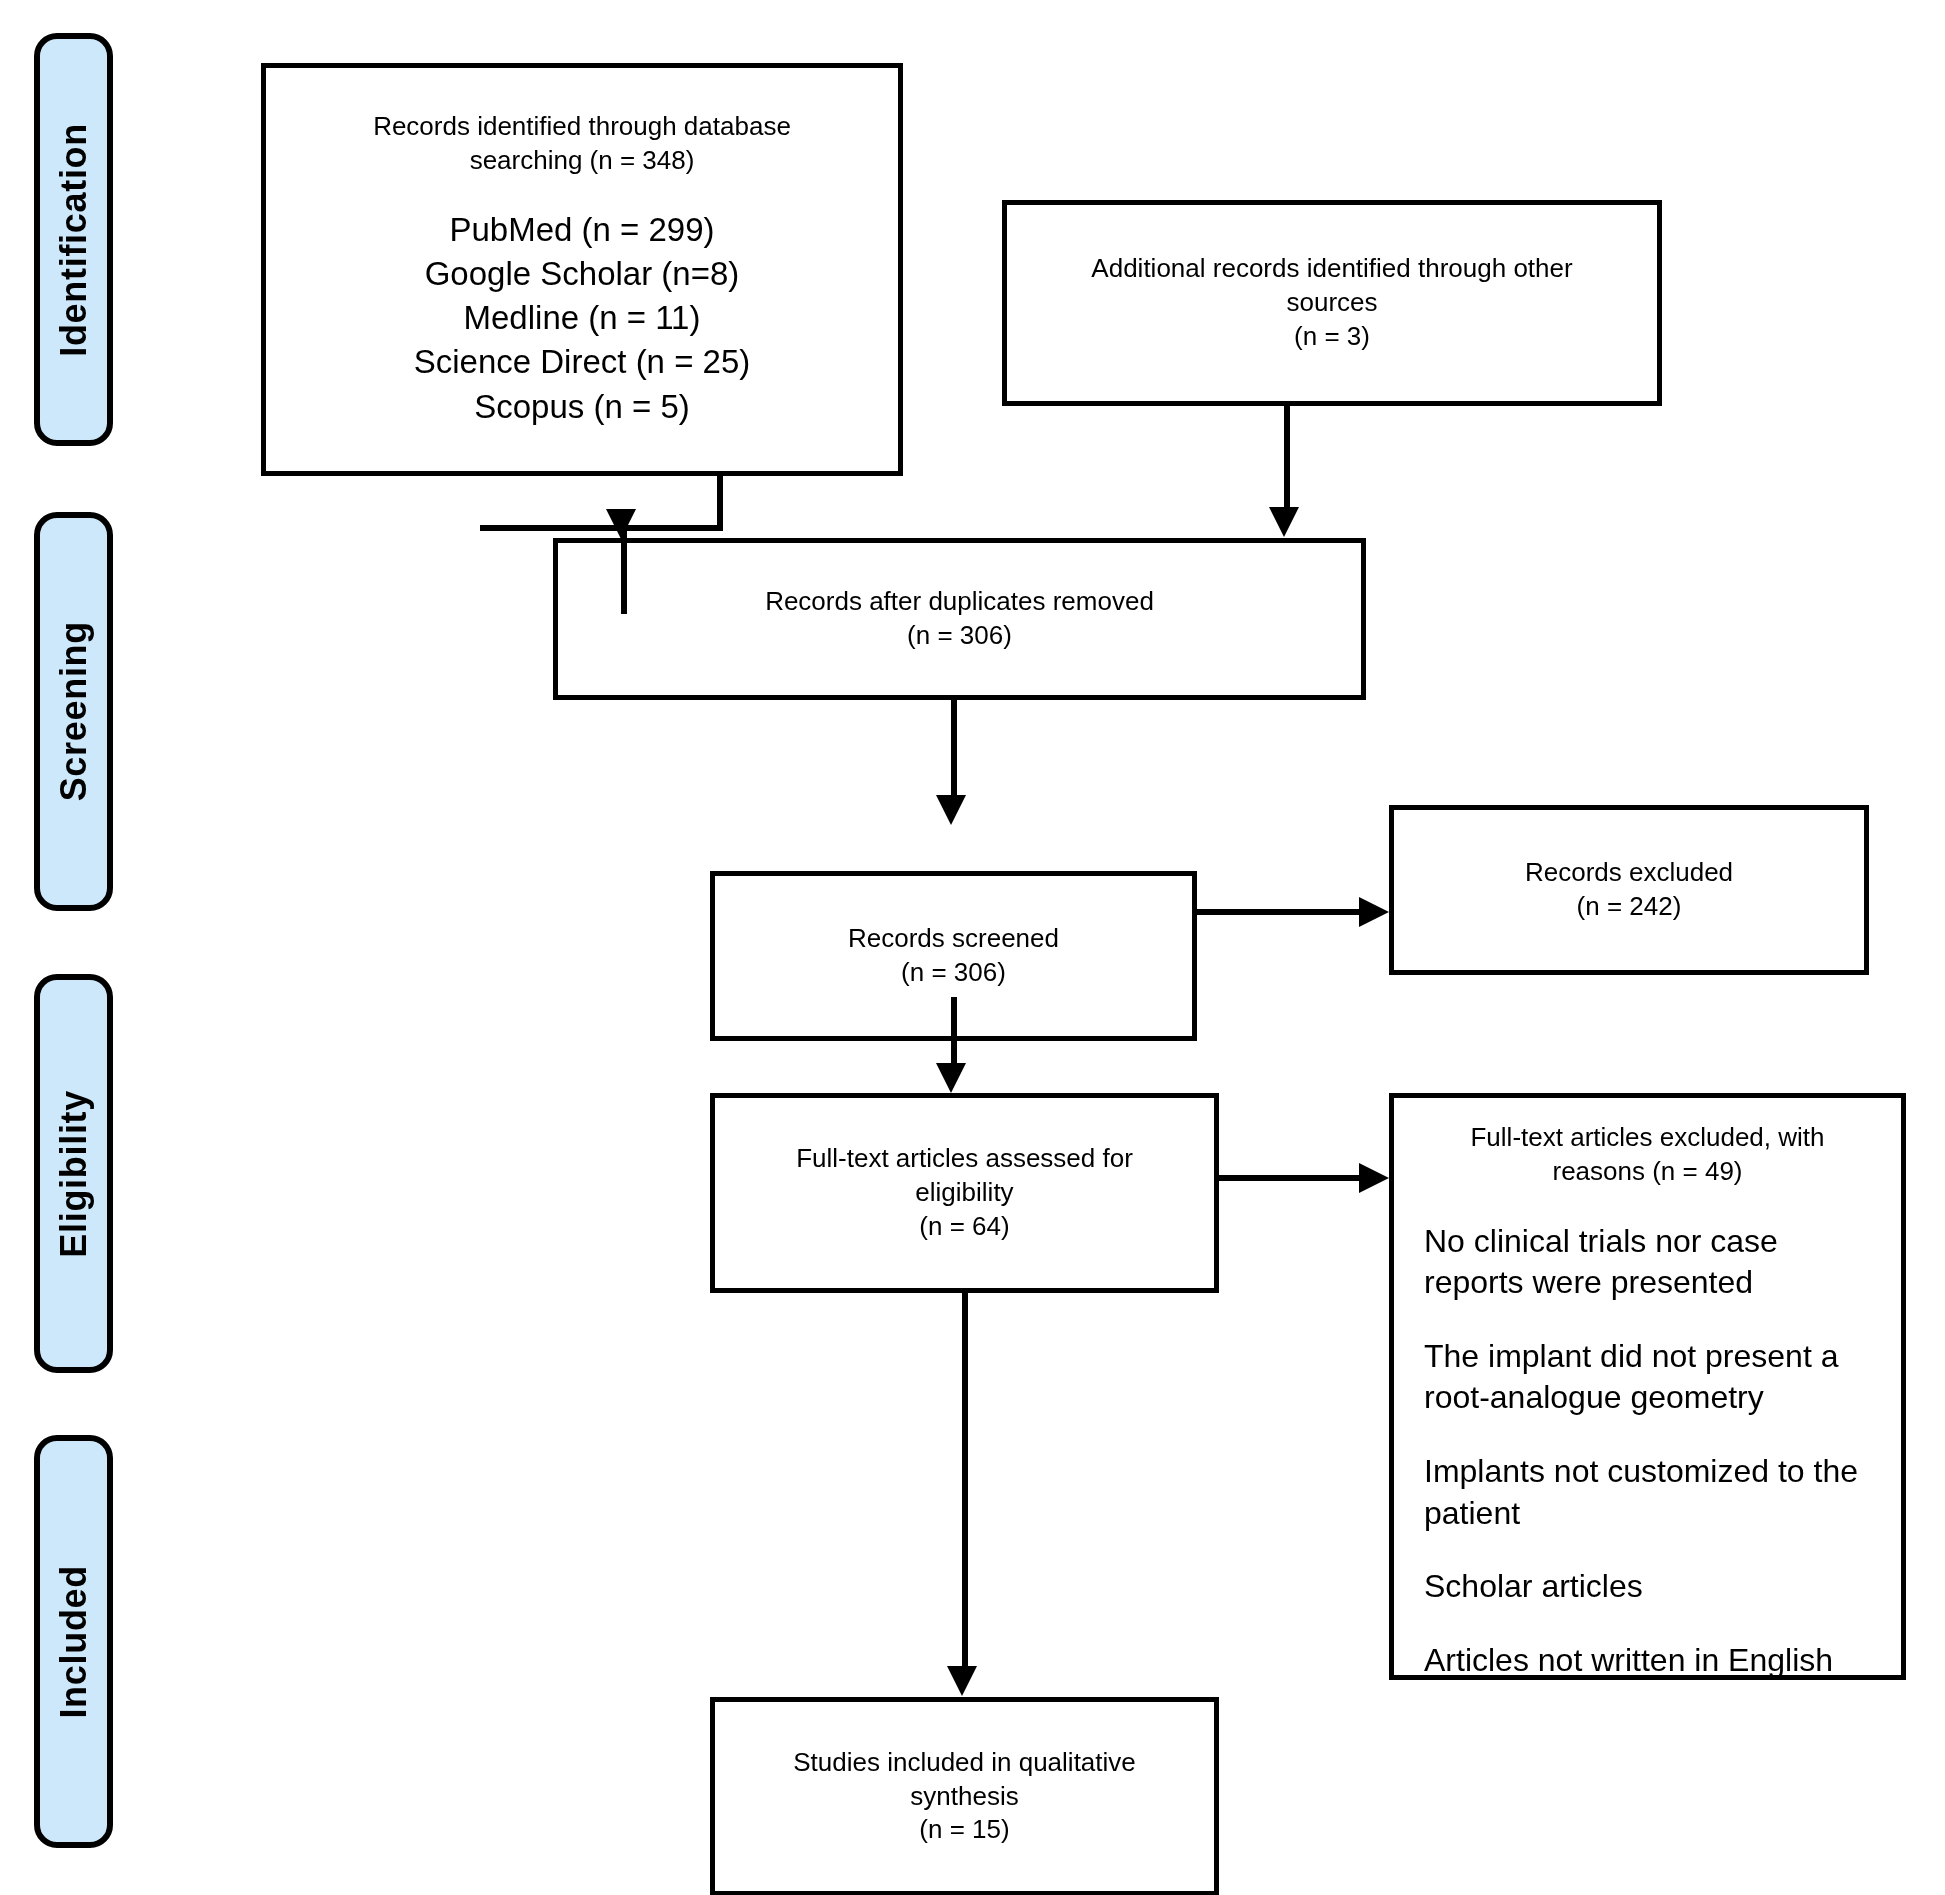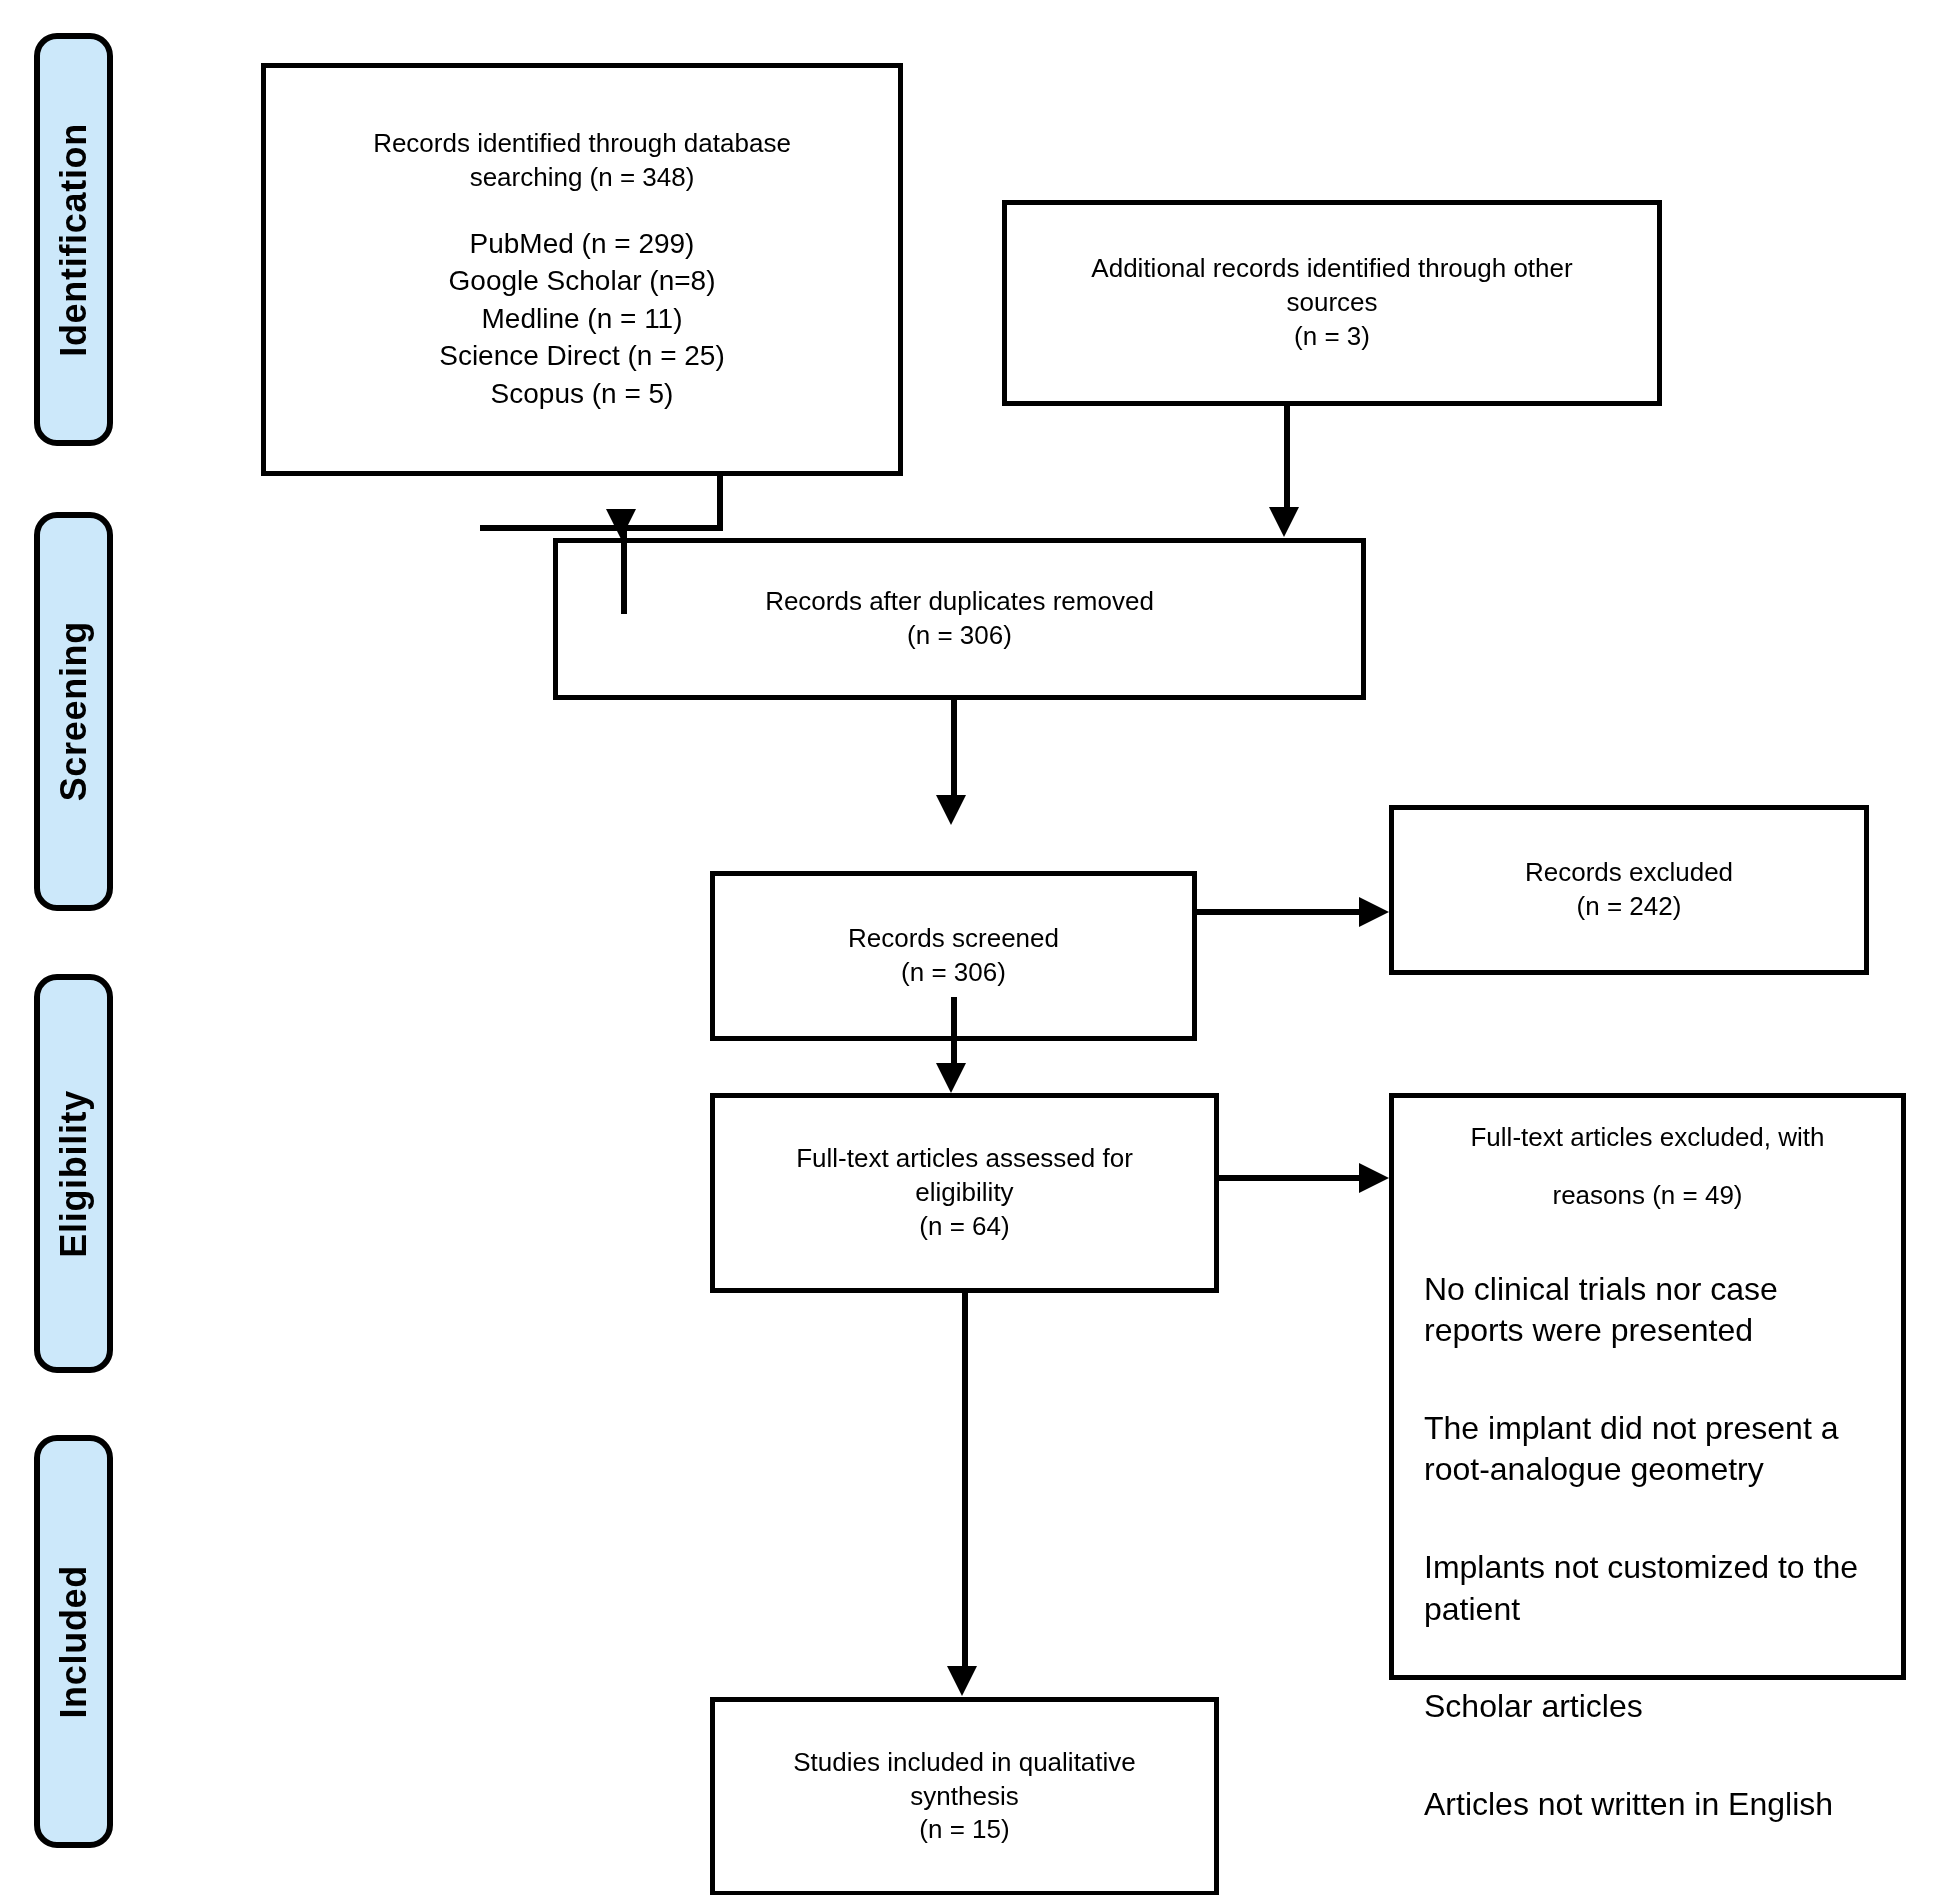--- a/index.html
+++ b/index.html
@@ -44,21 +44,21 @@
   .flow-box {
     position: absolute;
     background: #ffffff;
     border: 5.5px solid #000000;
     box-sizing: border-box;
     display: flex;
     flex-direction: column;
     justify-content: center;
   }
   .flow-box.centered  { align-items: center; text-align: center; }
-  .flow-box.lefted    { align-items: flex-end; text-align: left; gap: 24px; }
+  .flow-box.lefted    { align-items: flex-end; text-align: left; }
 
   .box-line {
     font-size: 26px;
     line-height: 1.30;
     color: #000000;
     width: 100%;
   }
   .box-line.center { text-align: center; }
   .box-line.spacer { height: 30px; }
 
@@ -66,21 +66,21 @@
     font-size: 32px;
     line-height: 1.30;
     color: #000000;
     width: 100%;
     text-align: left;
     margin-top: 32px;
   }
 
   .db-list { width: 100%; }
   .db-list .db-row {
-    font-size: 28px;
+    font-size: 33px;
     line-height: 1.34;
     text-align: center;
     color: #000000;
   }
 
   
   .vline {
     position: absolute;
     background: #000000;
     width: 5.5px;

